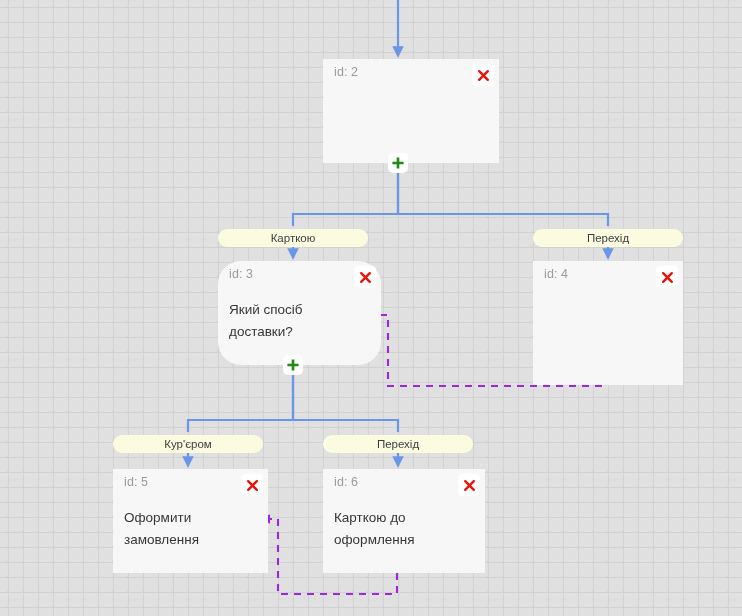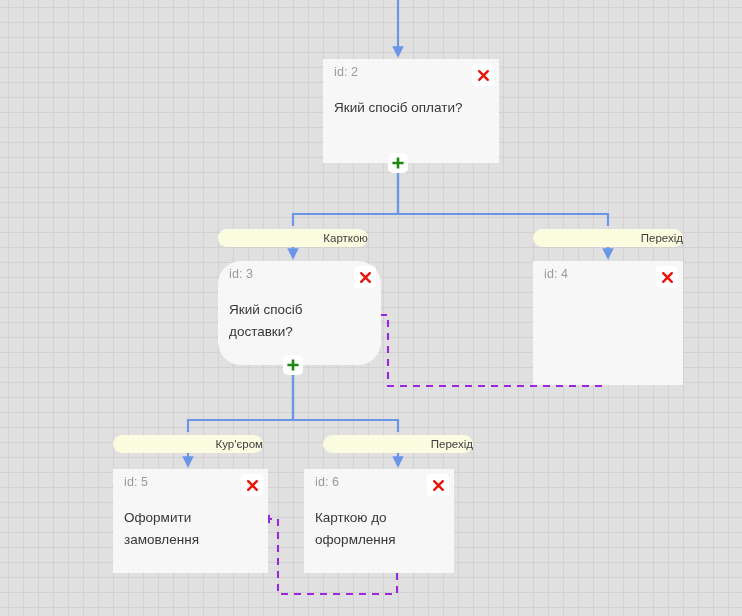--- a/index.html
+++ b/index.html
@@ -98,21 +98,21 @@
 
   
   .edge-label {
     position: absolute;
     height: 18px;
     border-radius: 9px;
     background: #fbfbe0;
     color: #3d3d3f;
     font-size: 11.5px;
     line-height: 18px;
-    text-align: right;
+    text-align: center;
     white-space: nowrap;
     z-index: 4;
   }
 </style>
 </head>
 <body>
 
 <div id="canvas" style="background-color: rgb(224, 224, 224);">
   <div id="dotgrid"></div>
 
@@ -157,21 +157,20 @@
     <span>Перехід</span>
   </div>
 
   <div class="node" style="left: 323px; top: 59px; width: 176px; height: 104px; background: rgb(247, 247, 247);">
     <div class="node-id">id: 2</div>
     <div class="close-btn" style="right: 5px; top: 5px;">
       <svg width="13" height="13" viewBox="0 0 13 13">
         <path d="M2.2 2.2 L10.8 10.8 M10.8 2.2 L2.2 10.8" stroke="#e81309" stroke-width="2.4" stroke-linecap="round"></path>
       </svg>
     </div>
-    <div class="node-text">Який спосіб оплати?</div>
     <div class="plus-btn" style="left: 65px; top: 94px;">
       <svg width="14" height="14" viewBox="0 0 14 14">
         <path d="M7 1.4 L7 12.6 M1.4 7 L12.6 7" stroke="#1f8a10" stroke-width="2.6" stroke-linecap="butt"></path>
       </svg>
     </div>
   </div>
 
   <div class="node" style="left: 218px; top: 261px; width: 163px; height: 104px; background: rgb(247, 247, 247); border-radius: 23px;">
     <div class="node-id">id: 3</div>
     <div class="close-btn" style="right: 5px; top: 5px;">
@@ -199,21 +198,21 @@
   <div class="node" style="left: 113px; top: 469px; width: 155px; height: 104px; background: rgb(247, 247, 247);">
     <div class="node-id">id: 5</div>
     <div class="close-btn" style="right: 5px; top: 5px;">
       <svg width="13" height="13" viewBox="0 0 13 13">
         <path d="M2.2 2.2 L10.8 10.8 M10.8 2.2 L2.2 10.8" stroke="#e81309" stroke-width="2.4" stroke-linecap="round"></path>
       </svg>
     </div>
     <div class="node-text">Оформити замовлення</div>
   </div>
 
-  <div class="node" style="left: 304px; top: 469px; width: 150px; height: 104px; background: rgb(247, 247, 247);">
+  <div class="node" style="left: 323px; top: 469px; width: 162px; height: 104px; background: rgb(247, 247, 247);">
     <div class="node-id">id: 6</div>
     <div class="close-btn" style="right: 5px; top: 5px;">
       <svg width="13" height="13" viewBox="0 0 13 13">
         <path d="M2.2 2.2 L10.8 10.8 M10.8 2.2 L2.2 10.8" stroke="#e81309" stroke-width="2.4" stroke-linecap="round"></path>
       </svg>
     </div>
     <div class="node-text">Карткою до оформлення</div>
   </div>
 </div>
 

